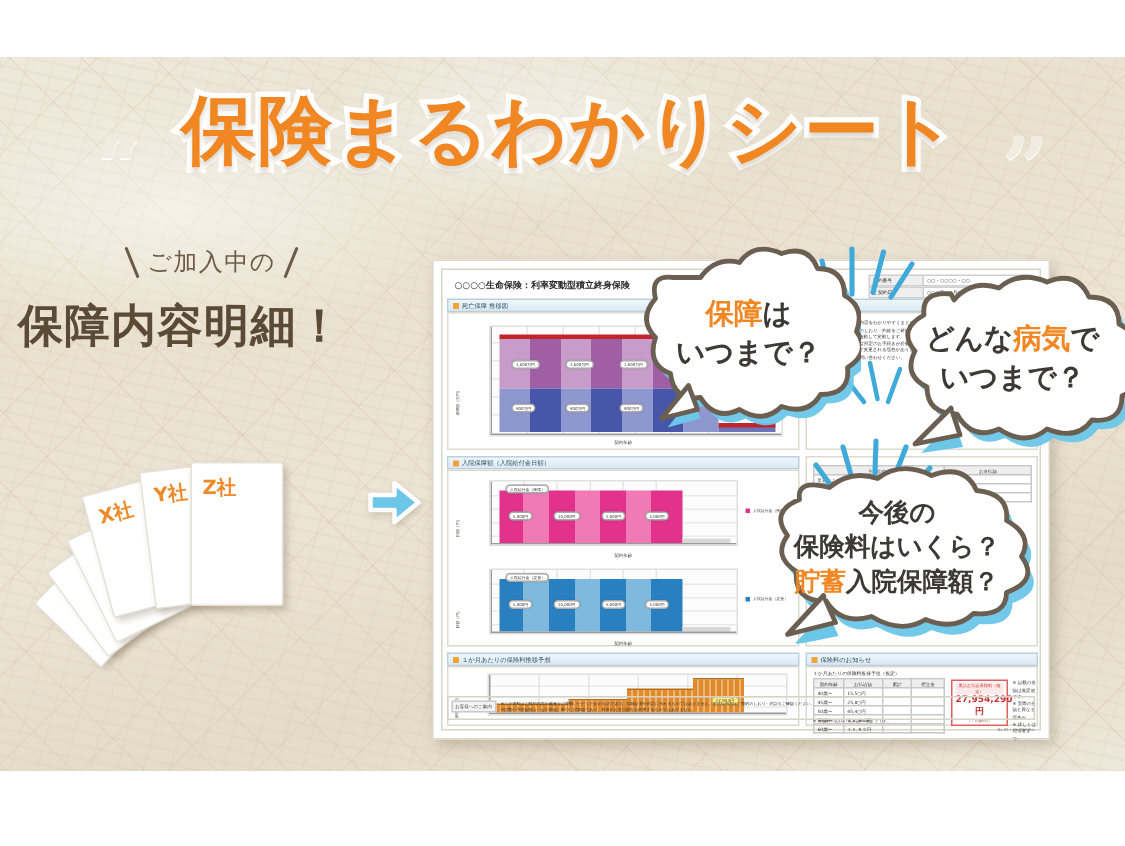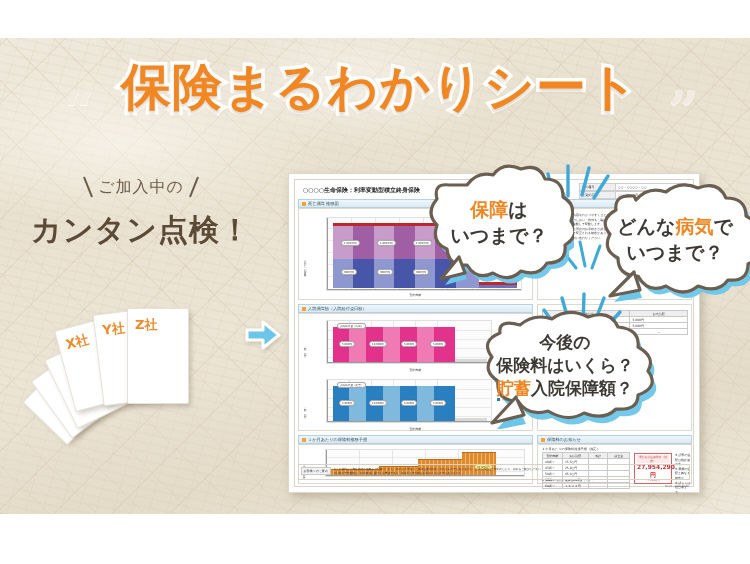--- a/index.html
+++ b/index.html
@@ -41,21 +41,21 @@
   #headline{
     position:absolute; left:95px; top:10px; width:570px; text-align:center;
     font-size:50px; line-height:62px; font-weight:bold; letter-spacing:1px;
     color:#f08723;
     -webkit-text-stroke:7px #ffffff;
     paint-order:stroke fill;
     text-shadow:0 3px 3px rgba(150,132,100,.30);
   }
 
   
-  #left-col{ position:absolute; left:12px; top:176px; width:258px; text-align:center; }
+  #left-col{ position:absolute; left:12px; top:164px; width:258px; }
   #sub-line{
     font-size:16px; color:#6b5b47; letter-spacing:1px; white-space:nowrap;
     display:flex; align-items:center; justify-content:center; gap:9px;
   }
   .slash{ display:inline-block; width:2px; height:22px; background:#6b5b47; border-radius:1px; }
   .slash.l{ transform:rotate(-22deg); }
   .slash.r{ transform:rotate(22deg); }
   #main-copy{
     margin-top:12px; font-size:30px; line-height:39px; font-weight:bold;
     color:#5a4a36; letter-spacing:1px;
@@ -158,21 +158,21 @@
   .bubble .btxt{
     position:absolute; inset:0; display:flex; flex-direction:column;
     align-items:center; justify-content:center; gap:1px;
     font-weight:bold; color:#3d3a35; letter-spacing:0px; text-align:center;
   }
   .hi{ color:#f08723; }
   #b1{ left:424px; top:163px; width:150px; height:128px; }
   #b1 .btxt{ font-size:19px; line-height:25px; padding-bottom:10px; }
   #b2{ left:592px; top:182px; width:170px; height:122px; }
   #b2 .btxt{ font-size:19px; line-height:25px; padding-bottom:8px; padding-right:4px; }
-  #b3{ left:470px; top:309px; width:190px; height:120px; }
+  #b3{ left:503px; top:309px; width:190px; height:120px; }
   #b3 .btxt{ font-size:17px; line-height:22px; padding-bottom:9px; }
 </style>
 </head>
 <body>
 
 <div id="stage">
 
   <div id="bg-band"></div>
 
   <div id="headline-wrap">
@@ -181,21 +181,21 @@
     <span class="qmark" id="qmark-close">”</span>
   </div>
 
   <div id="left-col">
     <div id="sub-line">
       <span class="slash l"></span>
       <span>ご加入中の</span>
       <span class="slash r"></span>
     </div>
     <div id="main-copy">
-      <div>カンタン点検！</div>
+      <div>保障内容明細！</div>
     </div>
   </div>
 
   <div id="papers">
     <div class="sheet" id="sheet1"></div>
     <div class="sheet" id="sheet2"></div>
     <div class="sheet" id="sheet3"></div>
     <div class="sheet" id="sheet4">
       <span class="sheet-label">X社</span>
     </div>

